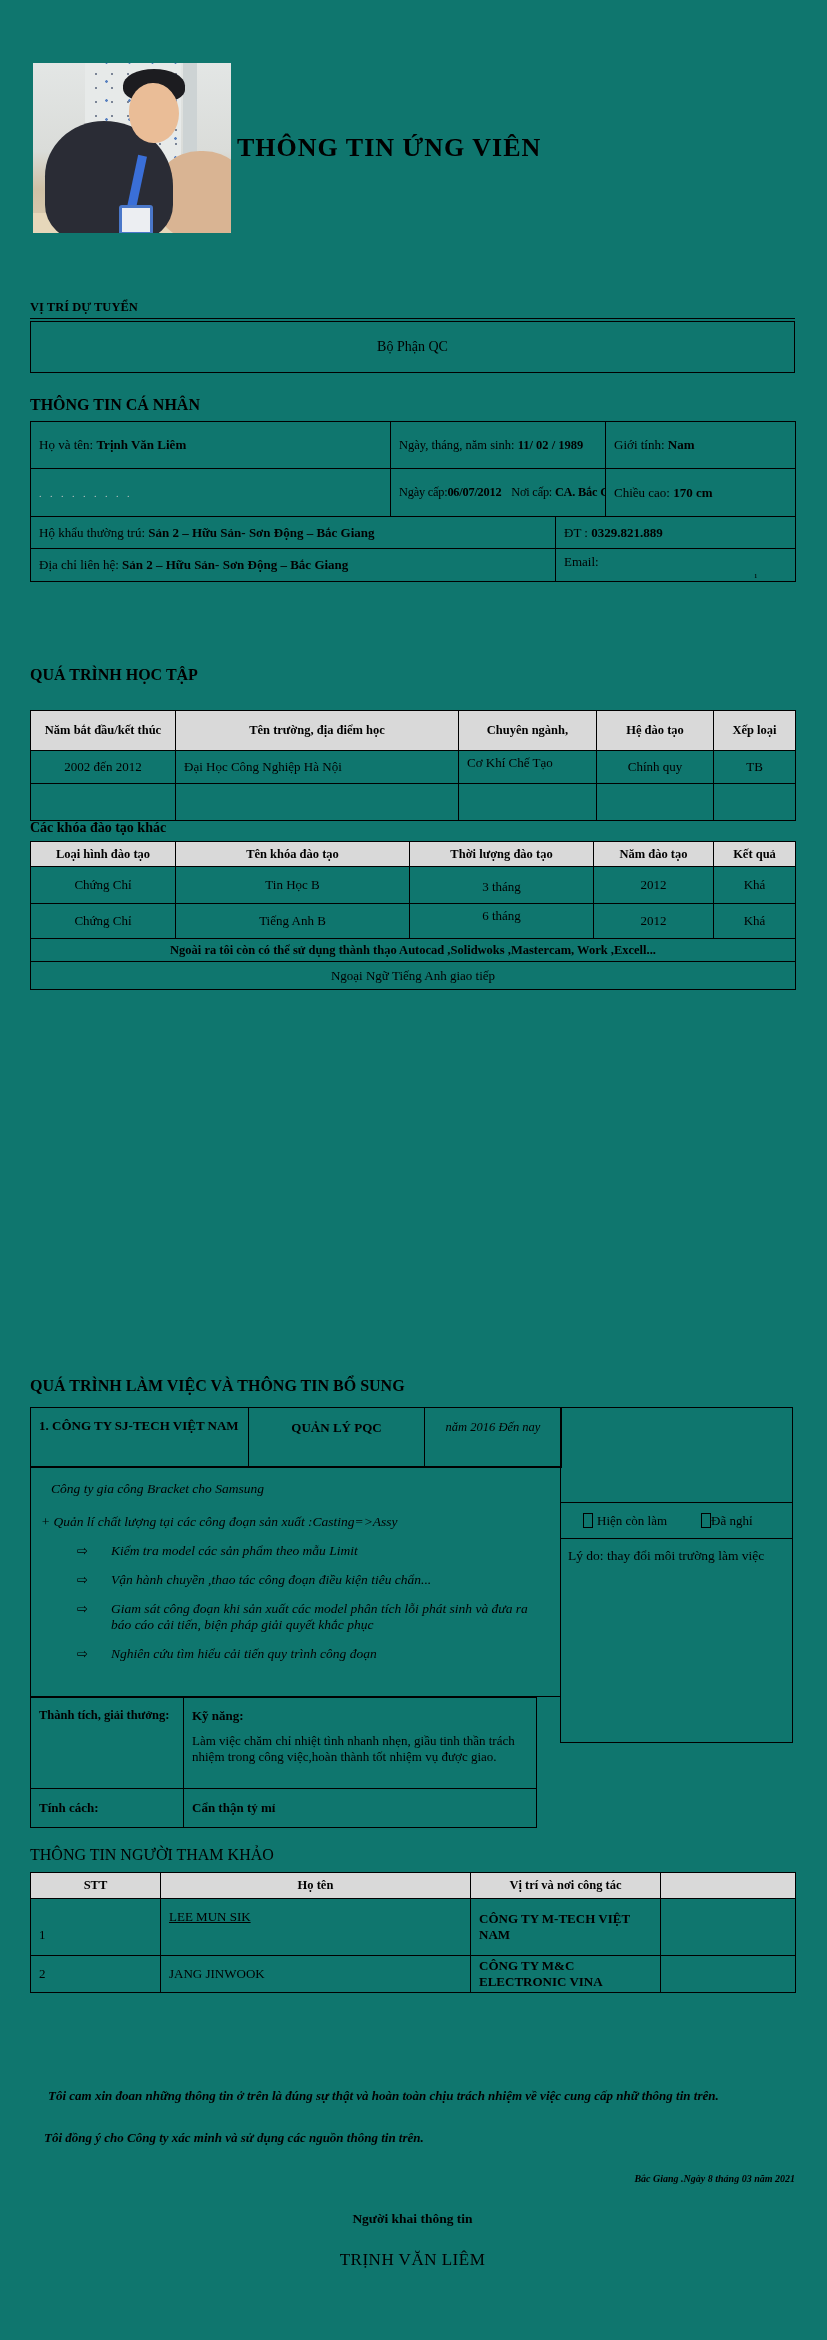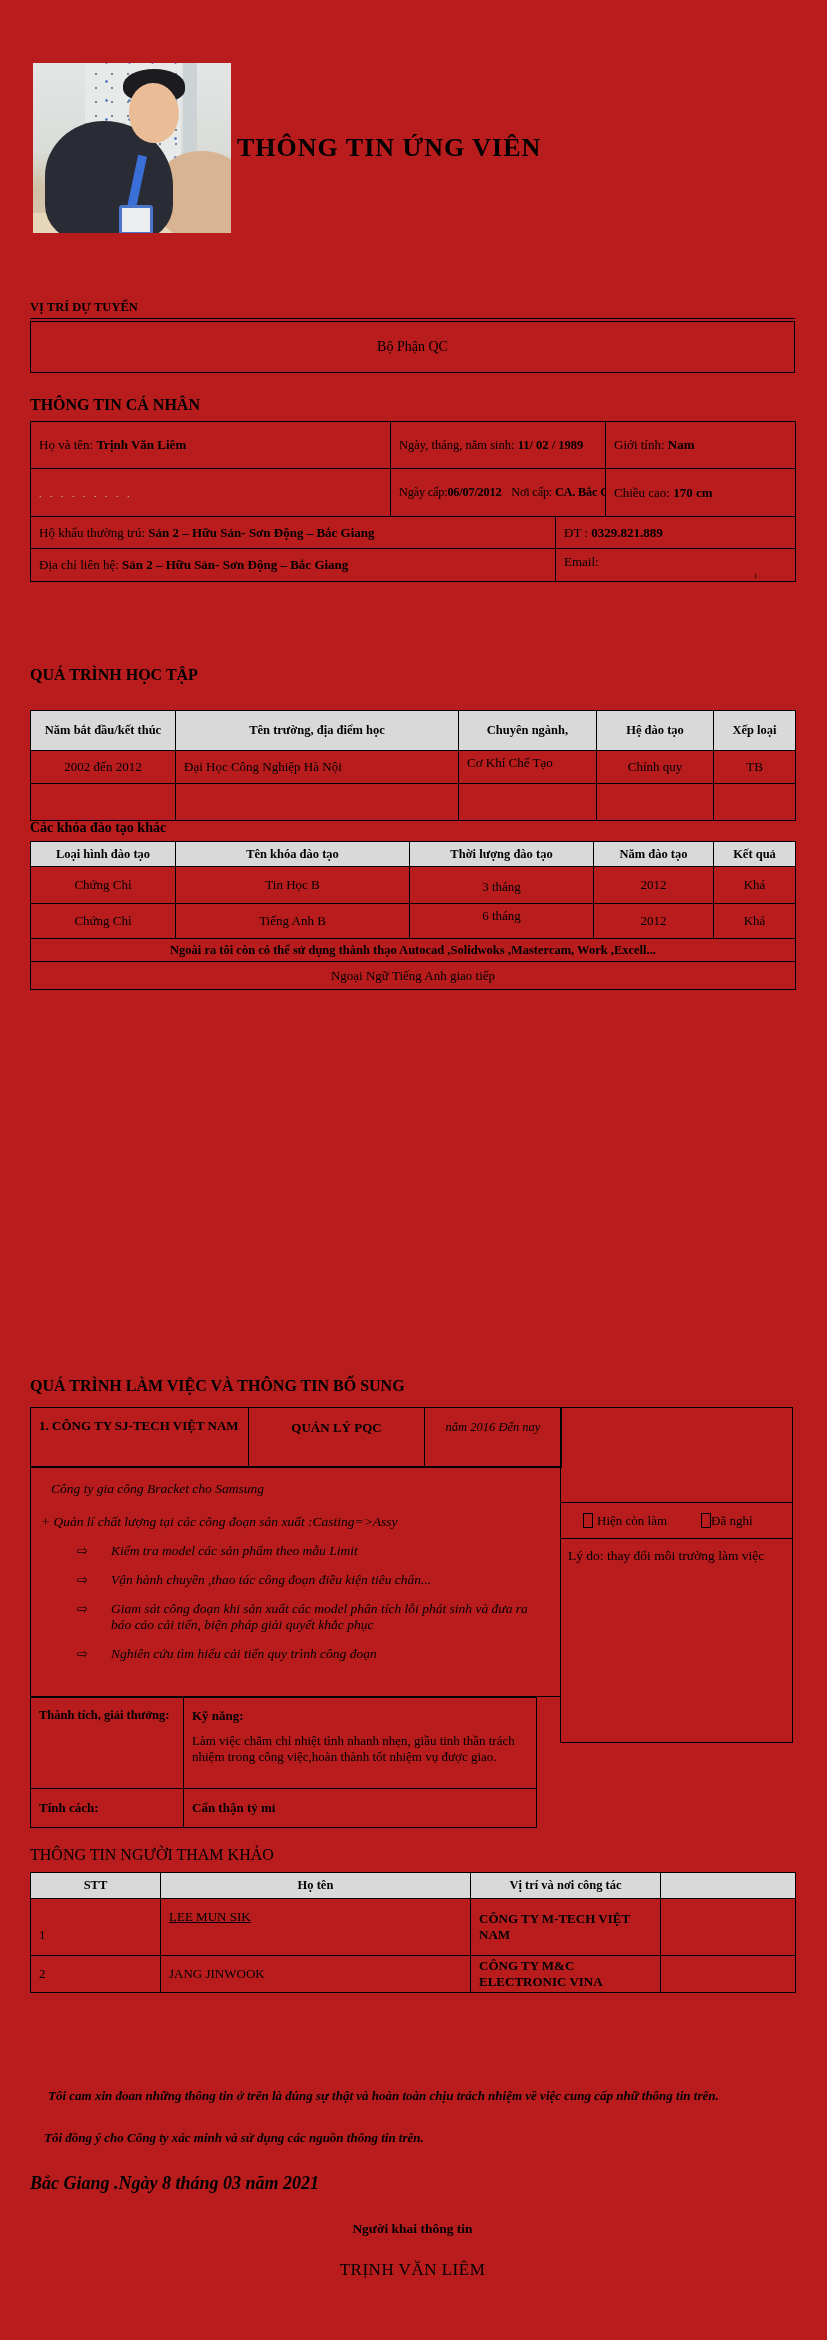--- a/index.html
+++ b/index.html
@@ -1,17 +1,17 @@
 <!DOCTYPE html>
 <html><head>
 <meta charset="utf-8">
 <style>
   html,body { margin:0; padding:0; background:#fff; }
   .page {
-    position:relative; width:827px; height:2340px; background:#b91c1c;
+    position:relative; width:827px; height:2340px; background:#0f766e;
     font-family:"Liberation Serif", serif; color:#000; overflow:hidden;
   }
   .abs { position:absolute; }
 
   
   .photo { left:33px; top:63px; width:198px; height:170px; overflow:hidden;
     background:linear-gradient(180deg,#e3e6e5 0%,#dadcd9 52%,#cfc1a6 74%,#dbcbb0 100%); }
   .photo .panel { position:absolute; left:52px; top:0; width:96px; height:112px; background:#e7eae9;
     background-image:radial-gradient(#7b8596 1.5px, transparent 1.6px), radial-gradient(#5a82c0 1.5px, transparent 1.6px);
     background-size:16px 14px, 23px 19px; background-position:3px 4px, 10px 9px; }
@@ -60,21 +60,21 @@
   .ach-table { left:30px; top:1697px; width:506px; }
   .skills-par { font-weight:normal; margin-top:9px; line-height:1.25; }
 
   .ref-heading { left:30px; top:1846px; font-size:16px; }
   .ref-table { left:30px; top:1872px; width:765px; }
   .u { text-decoration:underline; }
 
   .footer { left:30px; top:2088px; width:765px; }
   .f1 { font-style:italic; font-weight:bold; font-size:13px; padding-left:18px; white-space:nowrap; }
   .f2 { font-style:italic; font-weight:bold; font-size:13px; padding-left:14px; margin-top:26px; }
-  .fdate { font-style:italic; font-weight:bold; font-size:18px; text-align:left; margin-top:27px; }
+  .fdate { font-style:italic; font-weight:bold; font-size:10px; text-align:right; margin-top:27px; }
   .fsigner { font-weight:bold; font-size:13.5px; text-align:center; margin-top:27px; }
   .fname { font-size:17px; text-align:center; margin-top:23px; letter-spacing:0.5px; }
 
   .checkbox { display:inline-block; width:8px; height:13px; border:1px solid #000; vertical-align:-2px; margin-right:4px; }
   .redacted { color:#c6c6c6; font-size:10px; letter-spacing:3px; }
   .email-mark { position:absolute; right:38px; bottom:1px; font-size:9px; }
 </style>
 </head>
 <body>
 

